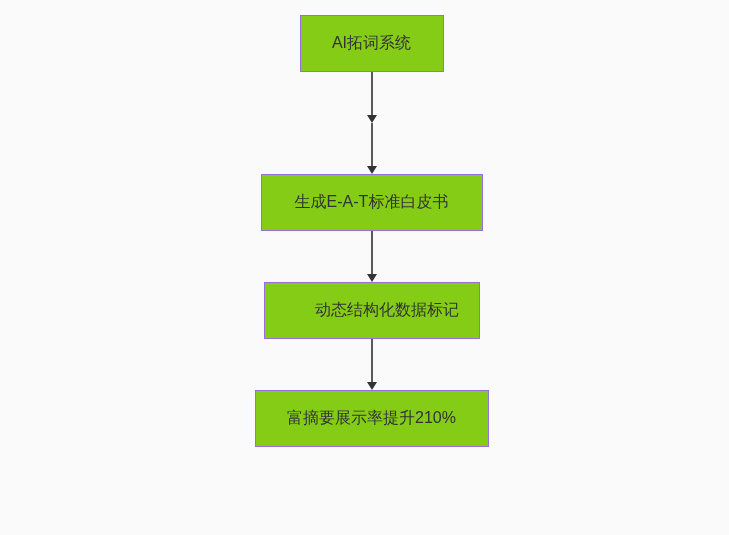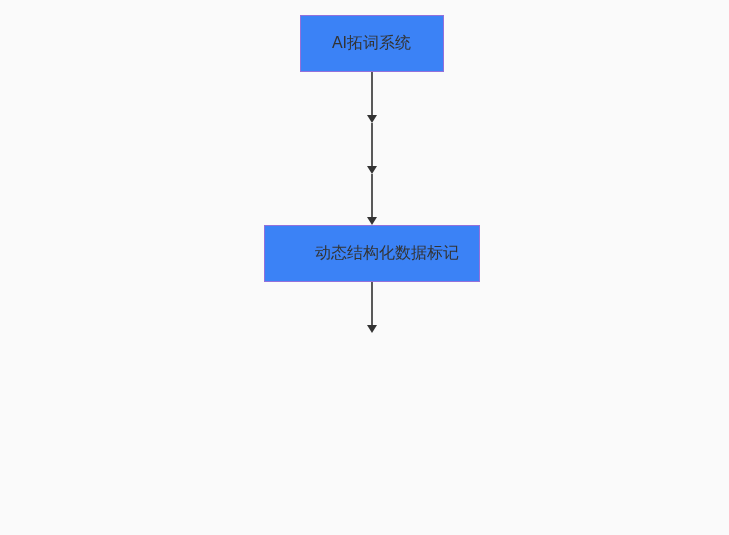--- a/index.html
+++ b/index.html
@@ -19,21 +19,21 @@
     top: 15px;
     left: 7px;            
     width: 729px;
     display: flex;
     flex-direction: column;
     align-items: center;
   }
   .node {
     box-sizing: border-box;
     height: 57px;
-    background: #3b82f6;
+    background: #84cc16;
     border: 1.5px solid #9370db;
     display: flex;
     align-items: center;
     justify-content: center;
     font-size: 16px;
     color: #333333;
     text-align: center;
     white-space: nowrap;
   }
   .node.n1 { width: 144px; }
@@ -75,30 +75,36 @@
       <div class="line"></div>
       <div class="head"></div>
     </div>
 
 
     <div class="edge">
       <div class="line"></div>
       <div class="head"></div>
     </div>
 
+    <div class="node n3">
+      <span>生成E-A-T标准白皮书</span>
+    </div>
 
     <div class="edge">
       <div class="line"></div>
       <div class="head"></div>
     </div>
 
     <div class="node n4">
       <span>动态结构化数据标记</span>
     </div>
 
     <div class="edge">
       <div class="line"></div>
       <div class="head"></div>
     </div>
 
+    <div class="node n5">
+      <span>富摘要展示率提升210%</span>
+    </div>
 
   </div>
 </div>
 
 </body></html>

